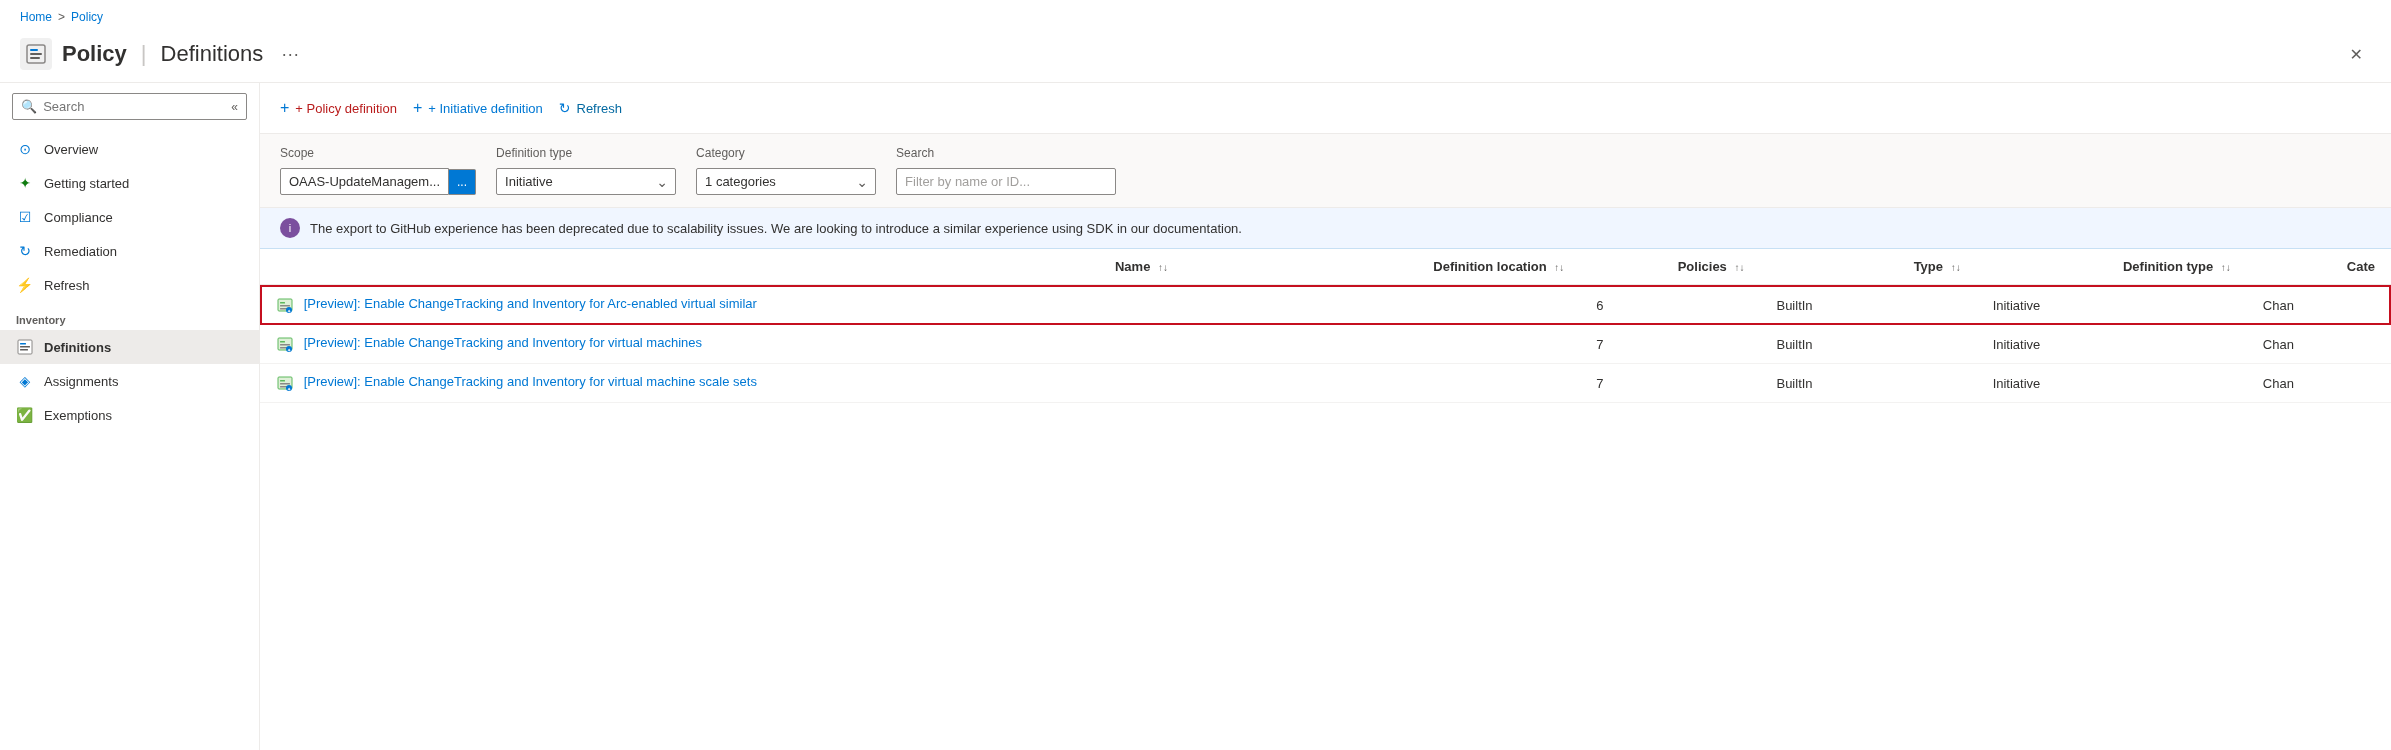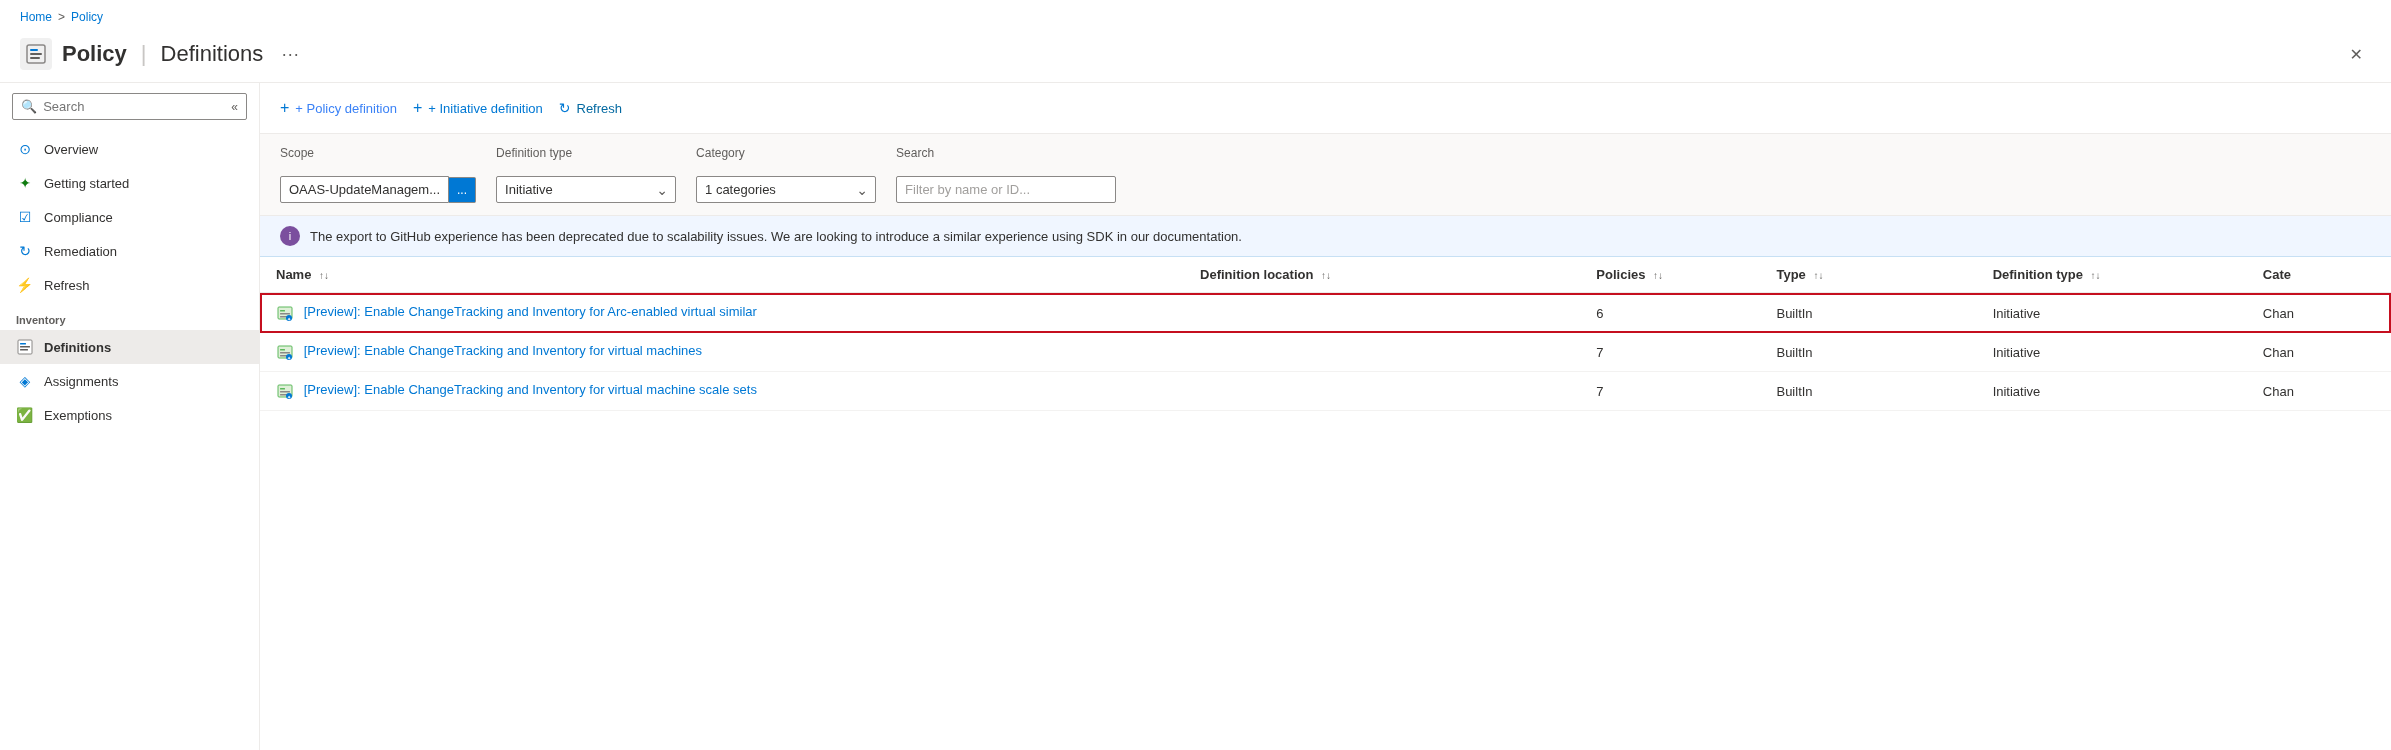--- a/index.html
+++ b/index.html
@@ -33,40 +33,40 @@
 
     
     .content-area { flex: 1; display: flex; flex-direction: column; overflow: hidden; }
 
     
     .toolbar { display: flex; align-items: center; padding: 12px 20px; gap: 16px; border-bottom: 1px solid #edebe9; }
     .toolbar-btn { display: flex; align-items: center; gap: 6px; color: #0078d4; cursor: pointer; font-size: 13px; border: none; background: none; padding: 4px 0; }
 
     
     .filters-bar { display: flex; align-items: center; padding: 12px 20px; gap: 20px; background: #faf9f8; border-bottom: 1px solid #edebe9; }
-    .filter-group { display: flex; flex-direction: column; gap: 16px; }
+    .filter-group { display: flex; flex-direction: column; gap: 8px; }
     .filter-label { font-size: 12px; color: #605e5c; }
     .filter-control { display: flex; align-items: center; gap: 0; }
     .scope-text { border: 1px solid #8a8886; border-radius: 2px 0 0 2px; padding: 5px 8px; font-size: 13px; min-width: 160px; background: #fff; color: #323130; overflow: hidden; text-overflow: ellipsis; white-space: nowrap; max-width: 200px; }
     .scope-btn { border: 1px solid #8a8886; border-left: none; border-radius: 0 2px 2px 0; padding: 5px 8px; background: #0078d4; color: #fff; cursor: pointer; font-size: 12px; }
     .filter-select { border: 1px solid #8a8886; border-radius: 2px; padding: 5px 28px 5px 8px; font-size: 13px; min-width: 180px; background: #fff; color: #323130; appearance: none; cursor: pointer; background-image: none; }
     .select-wrapper { position: relative; display: inline-block; }
     .select-wrapper::after { content: '⌄'; position: absolute; right: 8px; top: 50%; transform: translateY(-50%); pointer-events: none; color: #605e5c; font-size: 14px; }
     .filter-search-input { border: 1px solid #8a8886; border-radius: 2px; padding: 5px 8px; font-size: 13px; min-width: 220px; background: #fff; color: #323130; }
     .filter-search-input::placeholder { color: #a19f9d; }
 
     
     .notice-bar { display: flex; align-items: center; padding: 10px 20px; gap: 10px; background: #f0f6ff; border-bottom: 1px solid #c7e0f4; }
     .notice-icon { width: 20px; height: 20px; border-radius: 50%; background: #7b4f9e; display: flex; align-items: center; justify-content: center; color: #fff; font-size: 11px; flex-shrink: 0; }
     .notice-text { font-size: 13px; color: #323130; }
 
     
     .table-container { flex: 1; overflow: auto; }
     table { width: 100%; border-collapse: collapse; }
-    thead th { padding: 10px 16px; text-align: left; font-size: 13px; font-weight: 600; color: #323130; border-bottom: 2px solid #edebe9; white-space: nowrap; background: #fff; position: sticky; top: 0; }
+    thead th { padding: 10px 16px; text-align: right; font-size: 13px; font-weight: 600; color: #323130; border-bottom: 2px solid #edebe9; white-space: nowrap; background: #fff; position: sticky; top: 0; }
     thead th .sort-arrows { display: inline-flex; flex-direction: column; margin-left: 4px; font-size: 10px; line-height: 1; color: #605e5c; vertical-align: middle; }
     tbody tr { border-bottom: 1px solid #f3f2f1; }
     tbody td { padding: 10px 16px; font-size: 13px; color: #323130; white-space: nowrap; }
     .row-selected { outline: 2px solid #c50f1f; outline-offset: -2px; }
     .link-blue { color: #0078d4; text-decoration: none; cursor: pointer; }
   </style>
 </head>
 <body>
 
 <div class="app-container">
@@ -144,21 +144,21 @@
         <span class="nav-icon" style="color:#107c10;">✅</span>
         <span>Exemptions</span>
       </div>
     </div>
 
     <div class="content-area">
 
       <div class="toolbar">
         <button class="toolbar-btn">
           <span style="font-size:16px; color:#0078d4;">+</span>
-          <span style="color:#3b82f6;">+ Policy definition</span>
+          <span style="color:#b91c1c;">+ Policy definition</span>
         </button>
         <button class="toolbar-btn">
           <span style="font-size:16px; color:#0078d4;">+</span>
           <span style="color:#0078d4;">+ Initiative definition</span>
         </button>
         <button class="toolbar-btn">
           <span style="font-size:14px; color:#0078d4;">↻</span>
           <span style="color:#0369a1;">Refresh</span>
         </button>
       </div>

